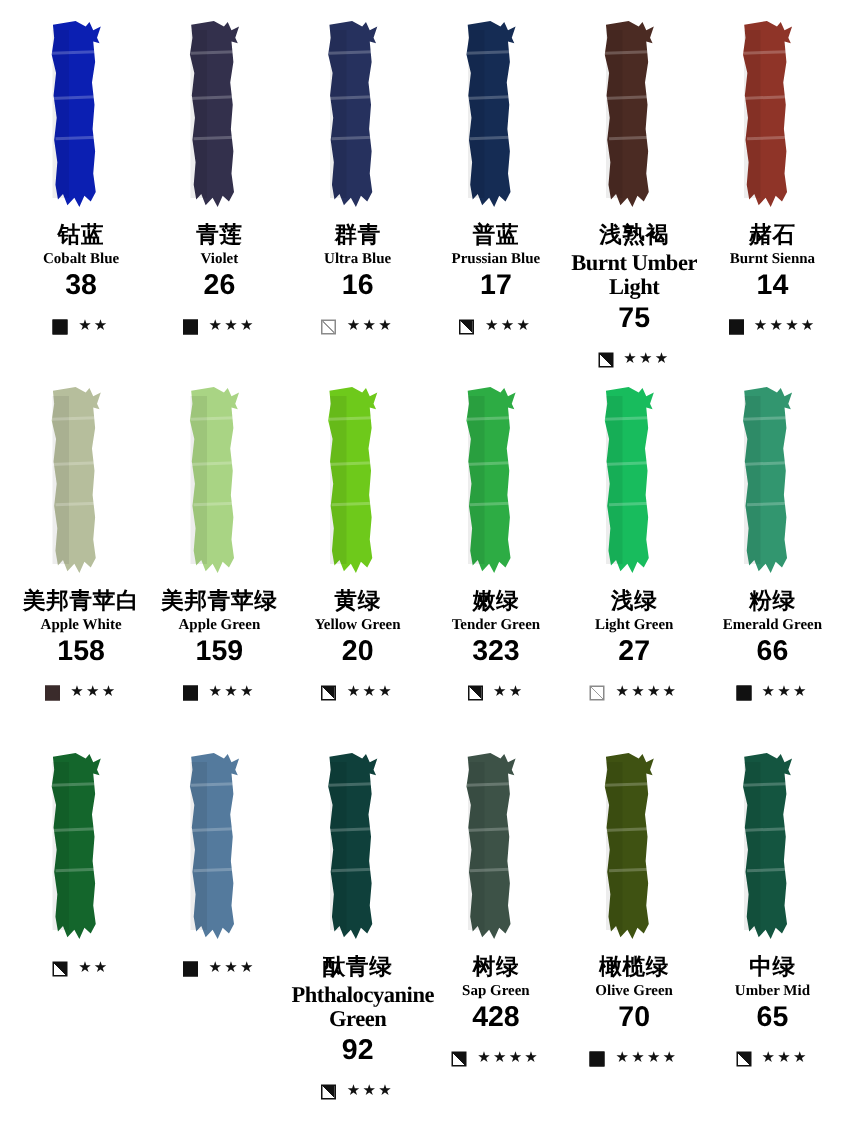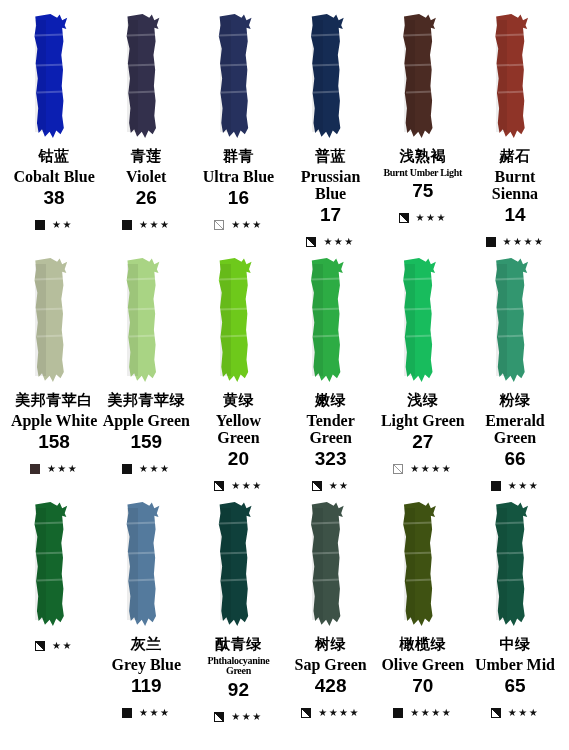--- a/index.html
+++ b/index.html
@@ -93,28 +93,28 @@
   }
   .name-cn {
     font-family: "DejaVu Sans", sans-serif;
     font-size: 15px;
     font-weight: bold;
     letter-spacing: 0.5px;
     white-space: nowrap;
   }
   .name-en {
     font-family: "Liberation Serif", serif;
-    font-size: 16px;
+    font-size: 10px;
     font-weight: bold;
     margin-top: 3px;
     line-height: 1.08;
     padding: 0 2px;
   }
   .name-en.squeeze {
-    font-size: 10px;
+    font-size: 15px;
     letter-spacing: -0.3px;
   }
   .code {
     font-family: Liberation Sans, sans-serif;
     font-size: 19px;
     font-weight: bold;
     margin-top: 3px;
   }
 
   
@@ -425,25 +425,20 @@
       <div class="swatch-cell">
         <div class="stroke-wrap">
           <div class="stroke">
             <div class="body" style="background: rgb(84, 122, 157);"></div>
             <div class="shade"></div>
             <div class="sheen s1"></div>
             <div class="sheen s2"></div>
             <div class="sheen s3"></div>
           </div>
         </div>
-        <div class="labels">
-          <div class="name-cn">灰兰</div>
-          <div class="name-en">Grey Blue</div>
-          <div class="code">119</div>
-        </div>
         <div class="ratings">
           <span class="opacity-mark opaque"></span>
           <span class="stars">★★★</span>
         </div>
       </div>
       <div class="swatch-cell">
         <div class="stroke-wrap">
           <div class="stroke">
             <div class="body" style="background: rgb(15, 64, 59);"></div>
             <div class="shade"></div>

